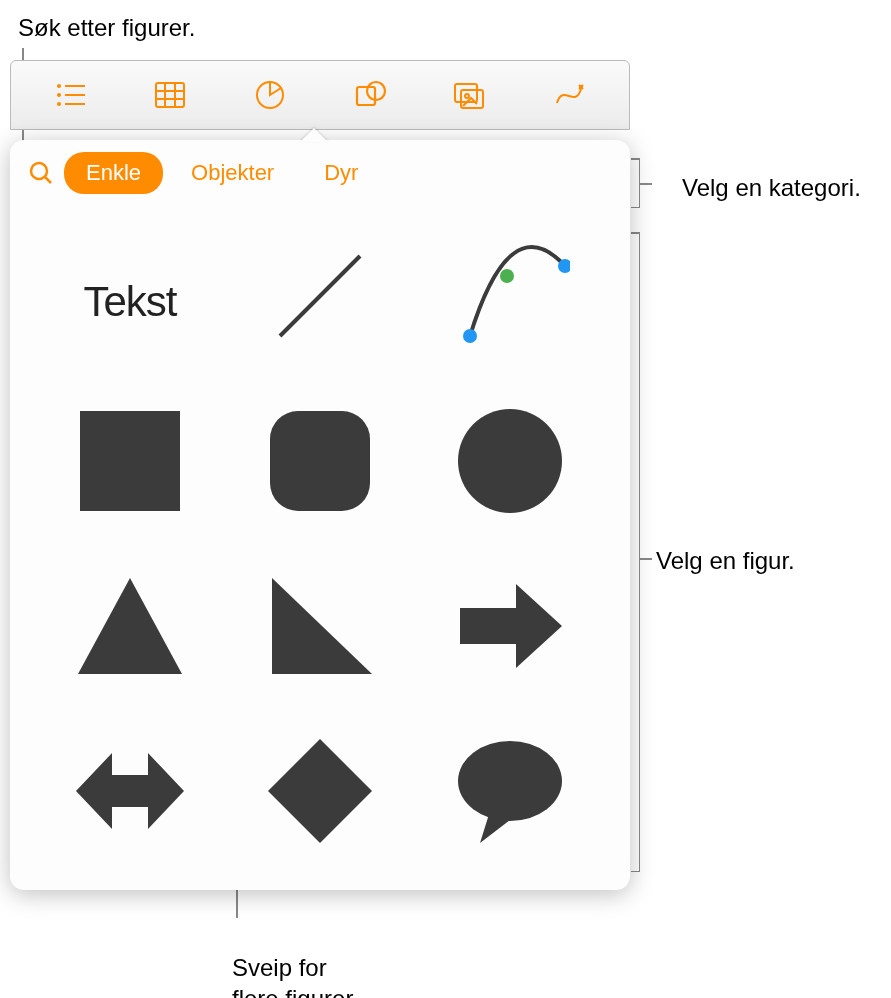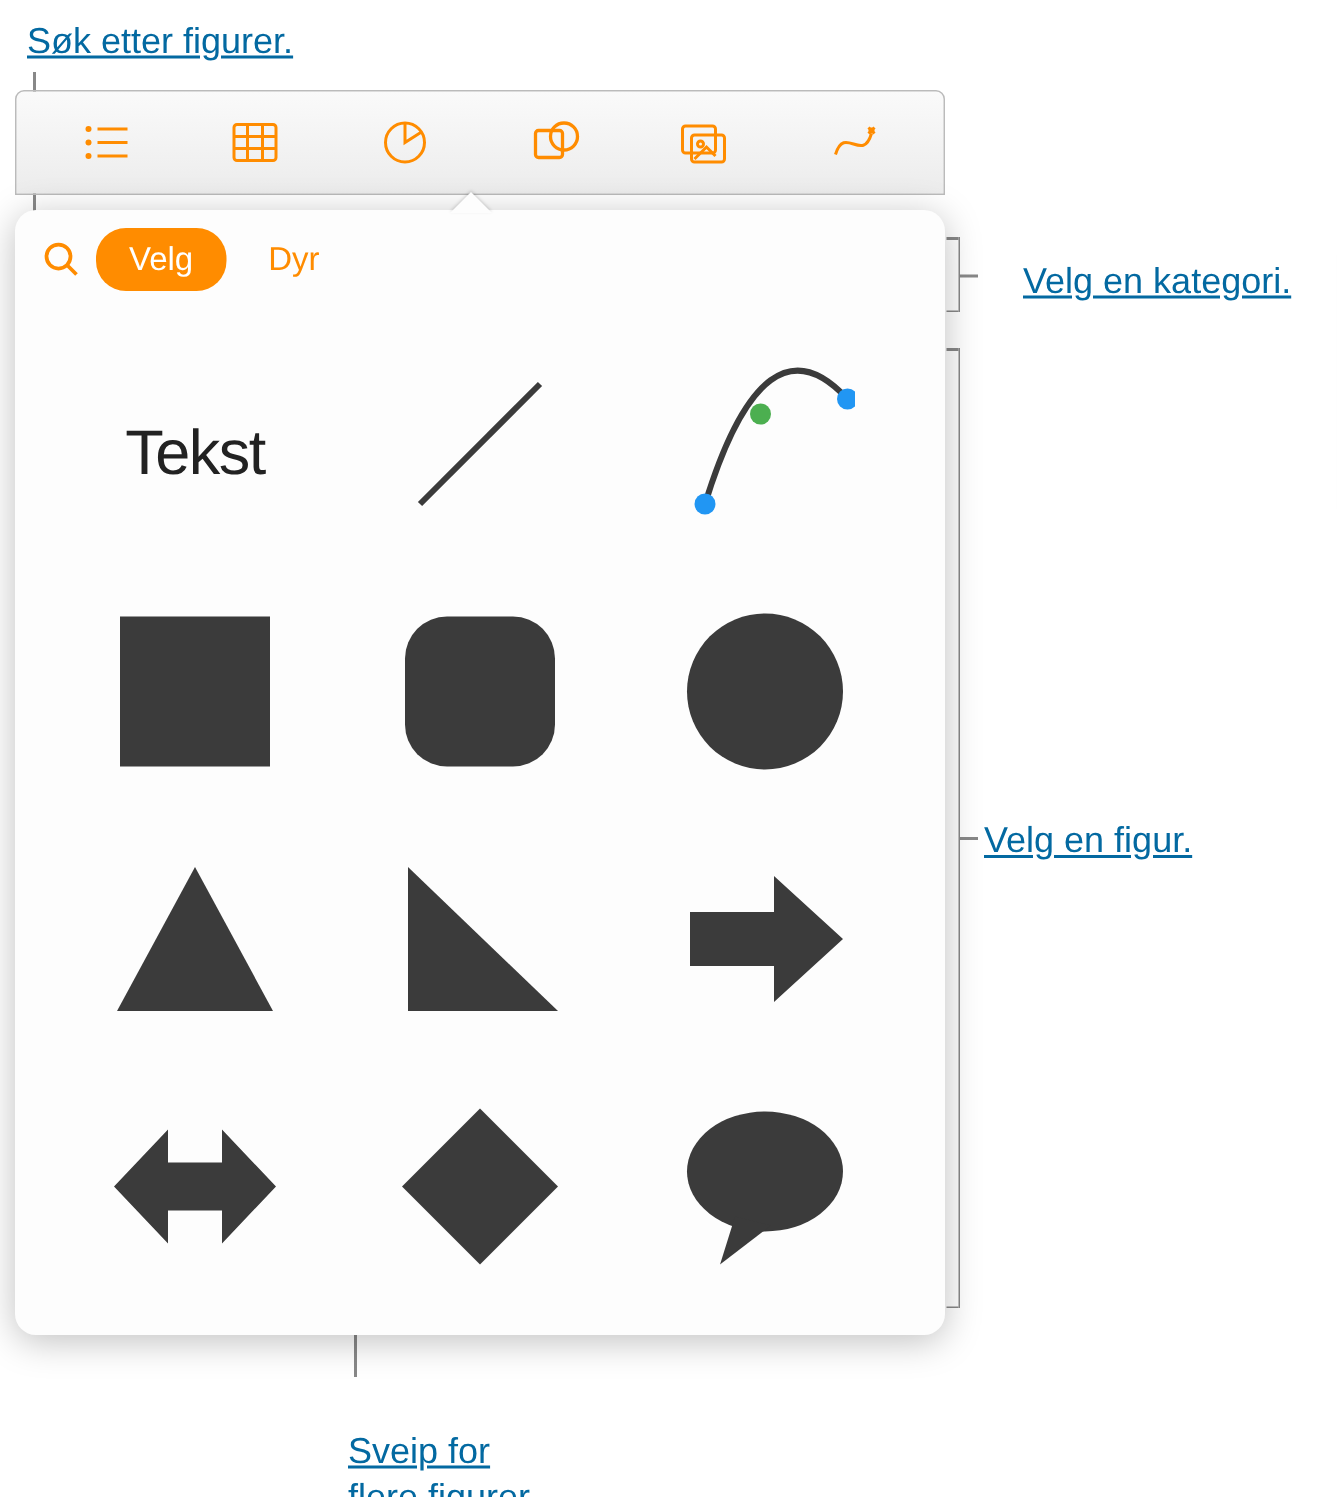--- a/index.html
+++ b/index.html
@@ -6,23 +6,22 @@
   body {
     font-family: -apple-system, "Helvetica Neue", Arial, sans-serif;
     background: #fff;
     width: 891px;
     height: 998px;
     position: relative;
   }
   .callout {
     position: absolute;
     font-size: 24px;
-    color: #0369a1;
+    color: #000000;
     line-height: 1.3;
-    text-decoration: underline;
   }
   .callout-line {
     position: absolute;
     background: #888;
   }
   .toolbar {
     position: absolute;
     left: 10px;
     top: 60px;
     width: 620px;
@@ -201,21 +200,22 @@
 <div class="popover-pointer"></div>
 
 <div class="popover">
   <div class="category-bar">
     <div class="search-btn">
       <svg viewBox="0 0 26 26">
           <circle cx="11" cy="11" r="8"></circle>
           <line x1="17" y1="17" x2="23" y2="23"></line>
         </svg>
     </div>
-    <div class="pill active">Velg</div>
+    <div class="pill active">Enkle</div>
+    <div class="pill">Objekter</div>
     <div class="pill">Dyr</div>
   </div>
 
   <div class="shapes-grid">
 
     <div class="shape-cell">
       <span class="tekst-label">Tekst</span>
     </div>
     <div class="shape-cell">
       <svg viewBox="0 0 120 120">

